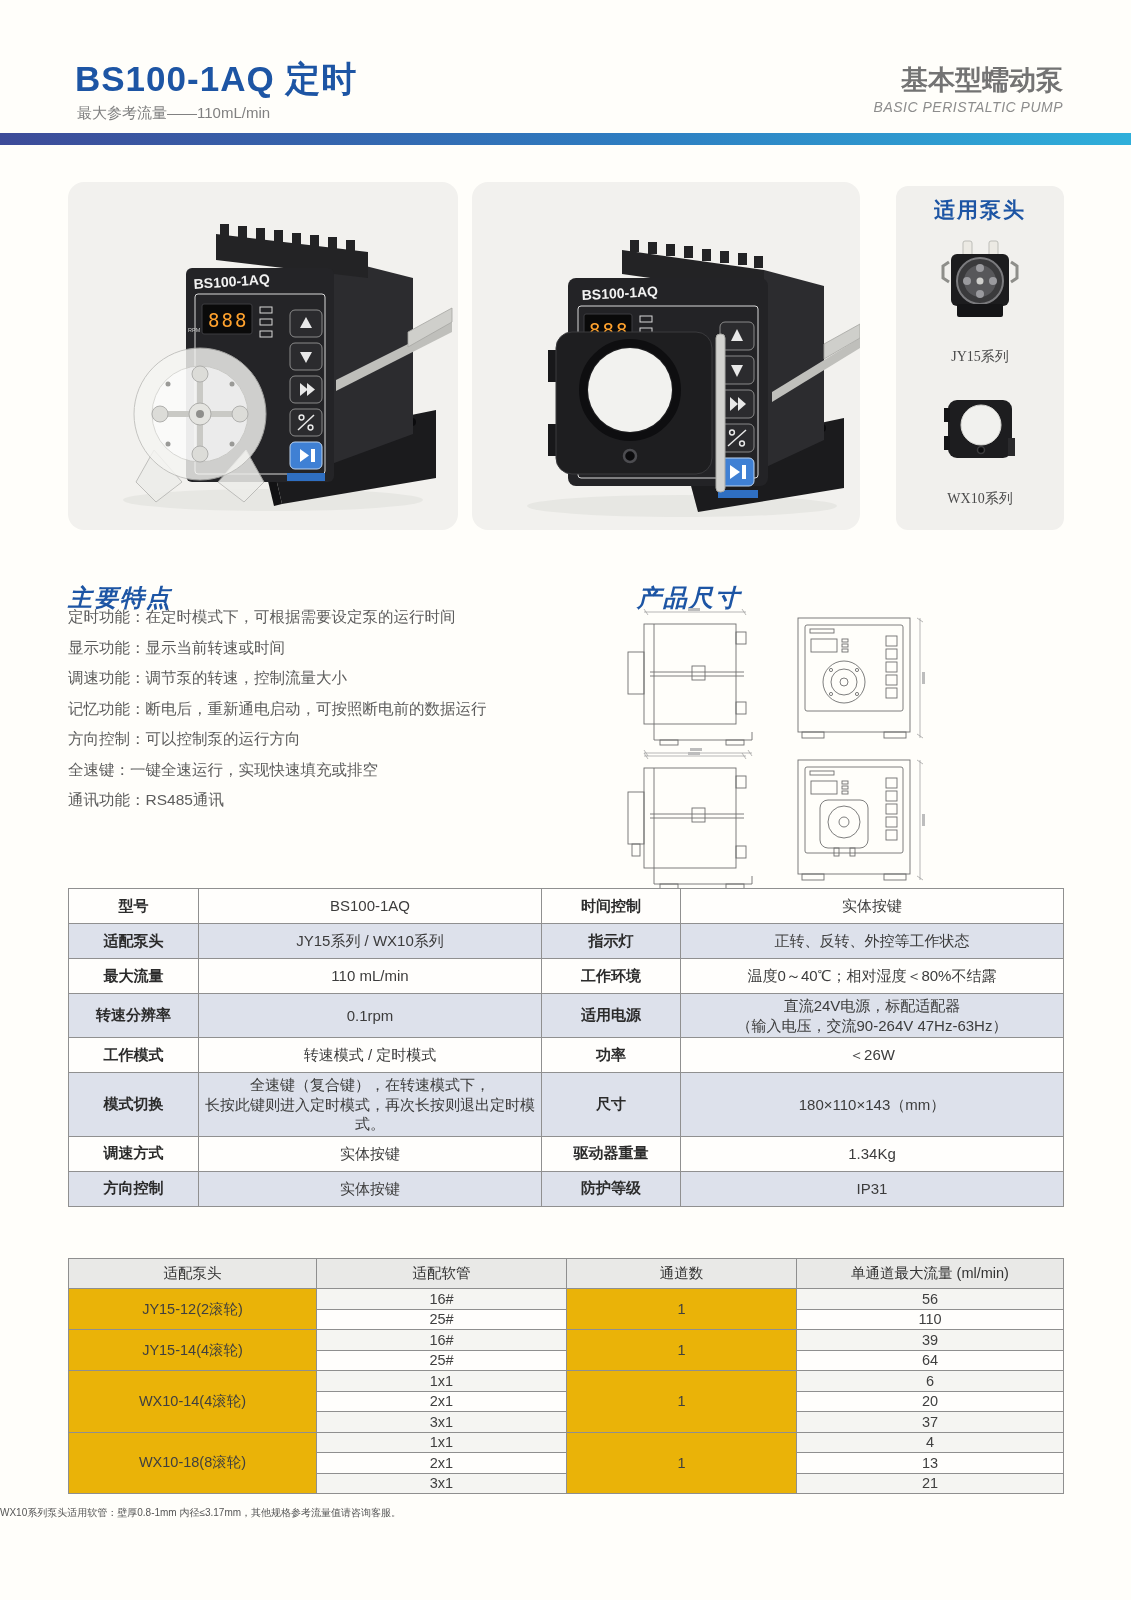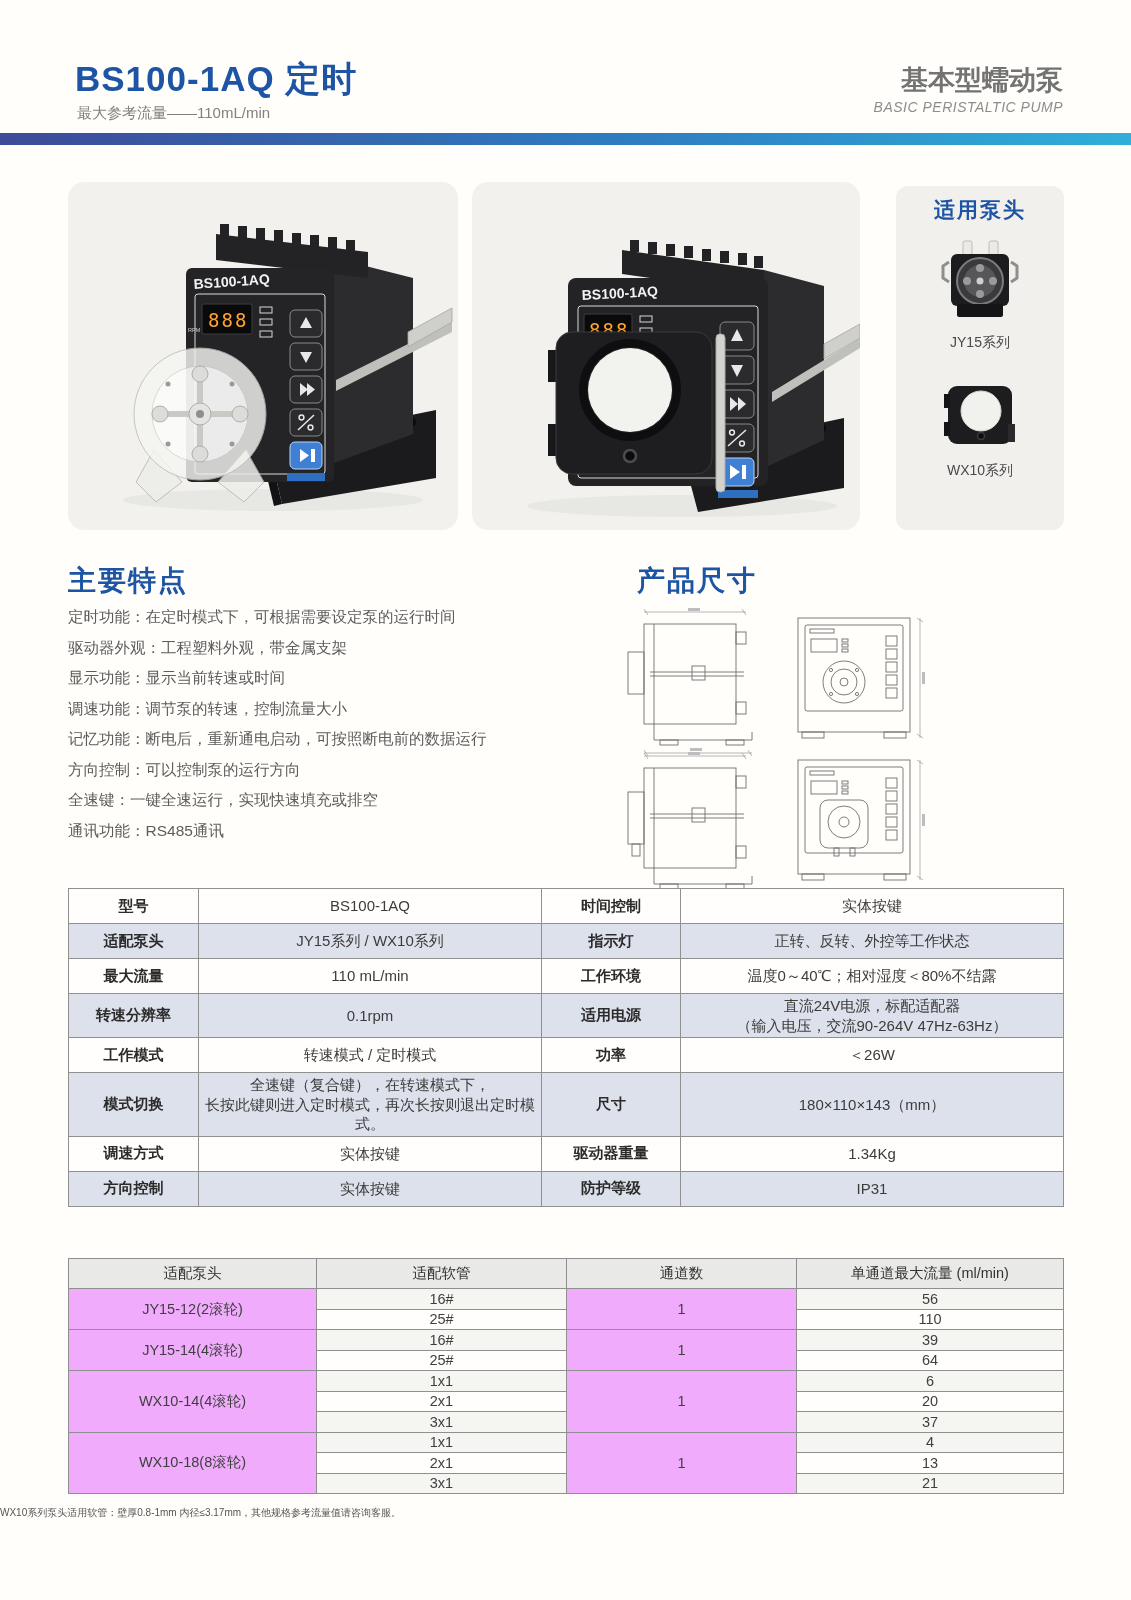--- a/index.html
+++ b/index.html
@@ -14,24 +14,24 @@
   .accent-bar{position:absolute;left:0;top:133px;width:1131px;height:12px;
               background:linear-gradient(90deg,#3d4b98 0%,#2e7cc0 55%,#2fafda 100%);}
 
   
   .img-card{position:absolute;top:182px;height:348px;background:#f2f1ee;border-radius:16px;}
   .img-card-1{left:68px;width:390px;}
   .img-card-2{left:472px;width:388px;}
   .heads-panel{position:absolute;left:896px;top:186px;width:168px;height:344px;background:#f1f0ed;border-radius:12px;text-align:center;}
   .heads-title{margin-top:10px;font-size:21px;font-weight:bold;color:#1d55a4;letter-spacing:2px;}
   .head-thumb{margin-top:14px;}
-  .head-label{font-size:14px;color:#4a4a4a;margin-top:6px;}
+  .head-label{font-size:14px;color:#4a4a4a;margin-top:20px;font-family:Liberation Serif, serif;}
 
   
-  .features-title,.dims-title{position:absolute;top:562px;font-size:28px;font-weight:bold;color:#1d55a4;letter-spacing:2px;}
+  .features-title,.dims-title{position:absolute;top:582px;font-size:24px;font-weight:bold;color:#1d55a4;letter-spacing:2px;font-style:italic;}
   .features-title{left:68px;}
   .dims-title{left:637px;}
   .features-list{position:absolute;left:68px;top:606px;width:545px;list-style:none;margin:0;padding:0;}
   .features-list li{font-size:15.5px;color:#5c5c5c;line-height:21px;margin-bottom:9.5px;}
   .dims-art{position:absolute;left:612px;top:600px;}
 
   
   .spec-table{position:absolute;left:68px;top:888px;width:995px;border-collapse:collapse;table-layout:fixed;
               font-size:15px;color:#3c3c3c;border:1.5px solid #848484;}
   .spec-table th,.spec-table td{border:1px solid #909090;text-align:center;vertical-align:middle;padding:2px 6px;}
@@ -42,21 +42,21 @@
   .spec-table tr:nth-child(even){background:#dde1eb;}
   .spec-table tr:nth-child(odd){background:#fffefc;}
 
   
   .compat-table{position:absolute;left:68px;top:1258px;width:995px;border-collapse:collapse;table-layout:fixed;
                 font-size:14.5px;color:#3f3f3f;border:1.5px solid #7e7e7e;}
   .compat-table th,.compat-table td{border:1px solid #8f8f8f;text-align:center;vertical-align:middle;padding:0 4px;}
   .compat-table thead tr{height:30px;background:#e9e9e7;}
   .compat-table thead th{font-weight:normal;color:#333;}
   .compat-table tbody tr{height:20.5px;background:#fffefc;}
-  .compat-table td.merged{background:#f0abfc;}
+  .compat-table td.merged{background:#eab308;}
   .compat-table tr.alt td:not(.merged){background:#f5f5f2;}
 
   .footnote{position:absolute;left:0;top:1506px;width:1131px;text-align:left;font-size:10px;color:#565656;}
 </style>
 </head>
 <body>
 
 <div class="page">
 
   <div class="page-title">BS100-1AQ 定时</div>
@@ -240,21 +240,20 @@
         <circle cx="41" cy="54" r="3.5" fill="#0c0c0e" stroke="#3c3c3e" stroke-width="1.5"></circle>
         <rect x="68" y="42" width="7" height="18" fill="#2a2a2c"></rect>
       </svg>
       <div class="head-label">WX10系列</div>
     </div>
   </div>
 
   <div class="features-title">主要特点</div>
   <ul class="features-list">
     <li>定时功能：在定时模式下，可根据需要设定泵的运行时间</li>
-    <li>驱动器外观：工程塑料外观，带金属支架</li>
     <li>显示功能：显示当前转速或时间</li>
     <li>调速功能：调节泵的转速，控制流量大小</li>
     <li>记忆功能：断电后，重新通电启动，可按照断电前的数据运行</li>
     <li>方向控制：可以控制泵的运行方向</li>
     <li>全速键：一键全速运行，实现快速填充或排空</li>
     <li>通讯功能：RS485通讯</li>
   </ul>
 
   <div class="dims-title">产品尺寸</div>
   <svg class="dims-art" width="352" height="290" viewBox="0 0 352 290">

